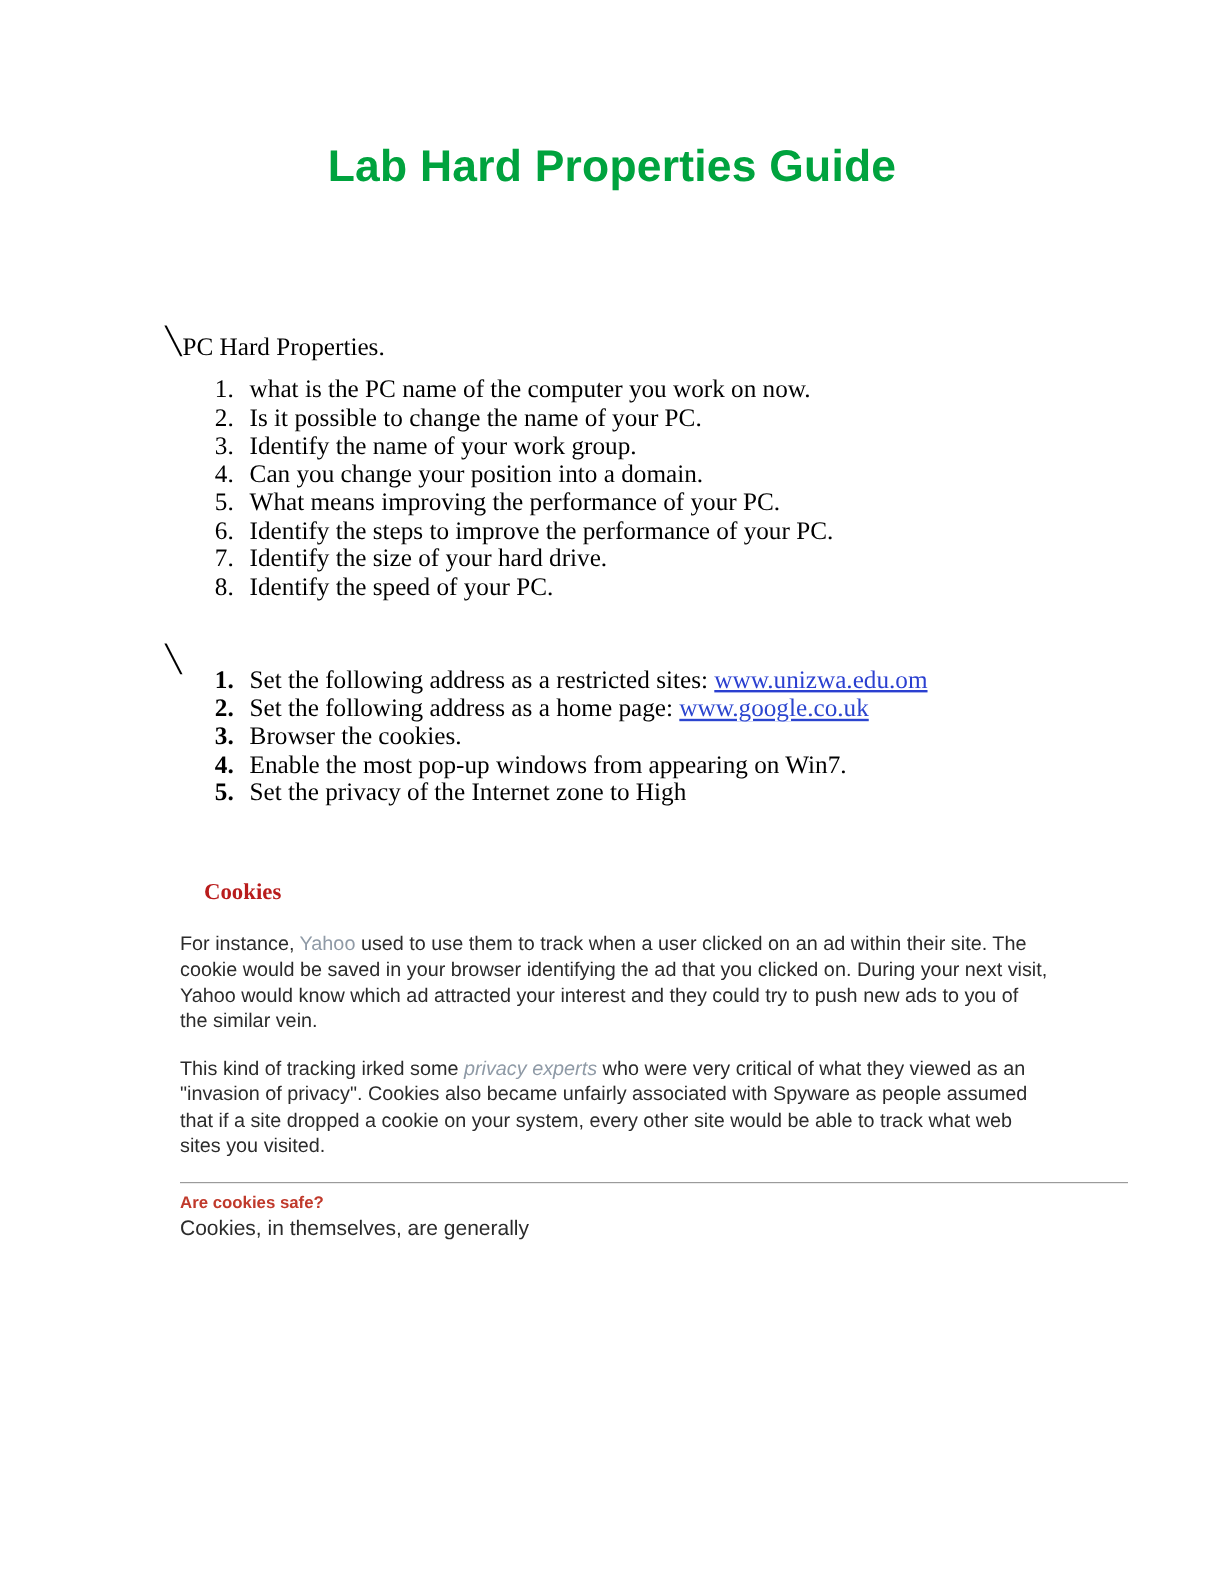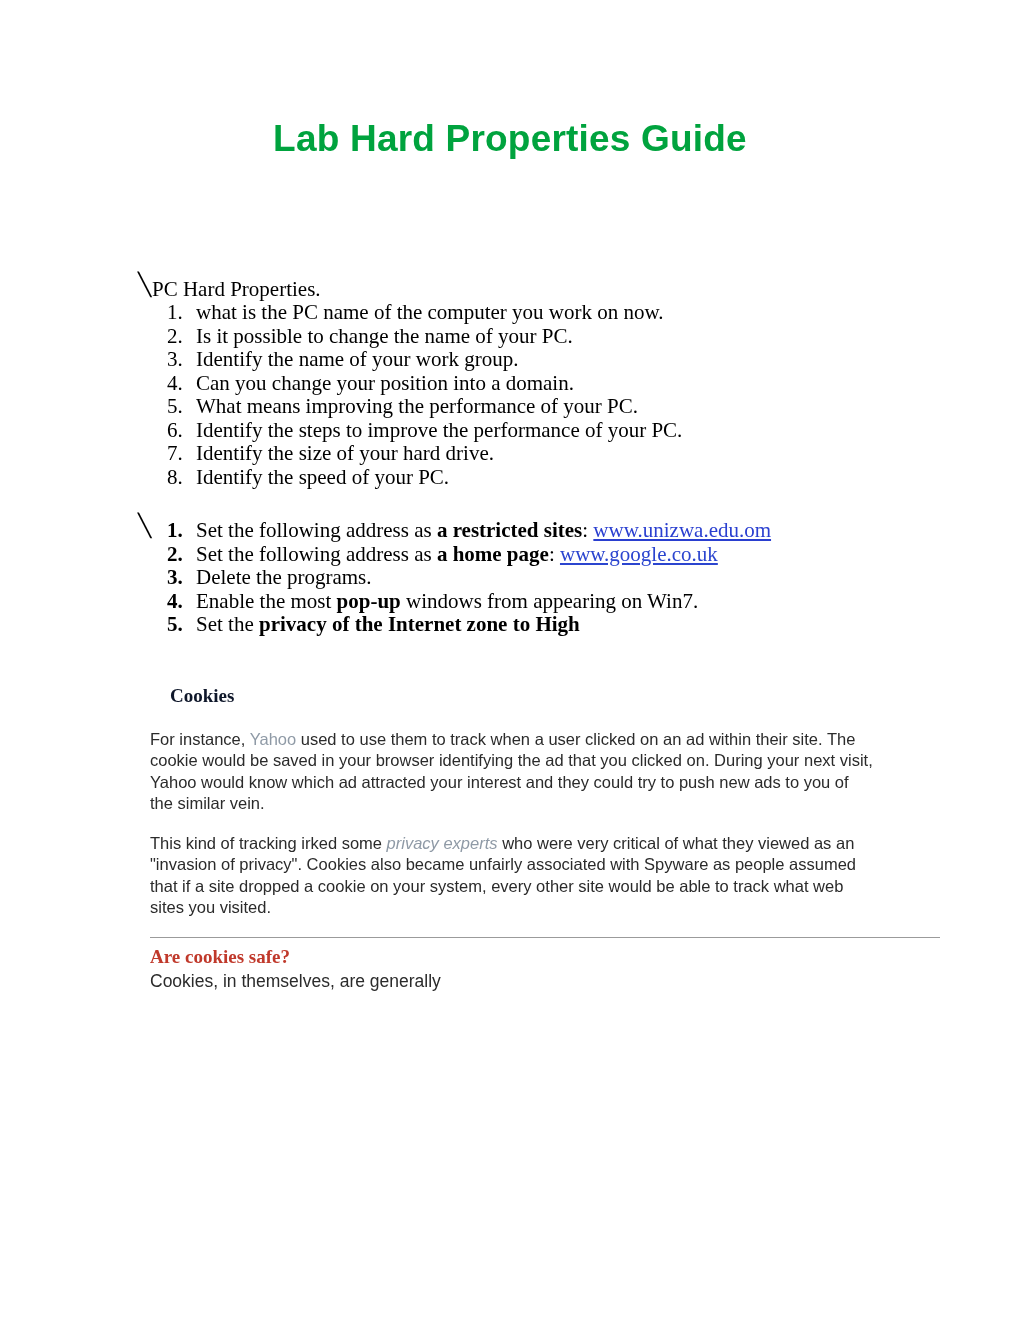--- a/index.html
+++ b/index.html
@@ -46,52 +46,52 @@
   }
   .hook {
     position: absolute;
     left: 68px;
     top: -5px;
     font-size: 22px;
     color: #000;
     font-family: "Liberation Serif", serif;
   }
   ol.numbered {
-    margin: 0;
+    margin: 12px;
     padding-left: 118px;
     font-size: 21px;
     line-height: 23.5px;
   }
   ol.numbered > li {
     padding-left: 8px;
     margin: 0;
   }
   ol.numbered.bold-markers > li {
     font-weight: normal;
   }
   ol.numbered.bold-markers > li::marker {
     font-weight: bold;
   }
   .gap-sm { height: 22px; }
   .gap-md { height: 30px; }
   .gap-lg { height: 48px; }
 
-  b, .b { font-weight: bold; }
+  b, .b { font-weight: normal; }
   a.link {
     color: #2a3fd0;
     text-decoration: underline;
   }
   a.link.blue2 { color: #2b45cf; }
 
   
   .cookies-heading {
     font-family: "Liberation Serif", serif;
     font-weight: bold;
     font-size: 19px;
-    color: #0f172a;
+    color: #b91c1c;
     padding-left: 100px;
     margin: 0;
   }
 
   
   .body-para {
     font-family: "Liberation Sans", sans-serif;
     font-size: 16.5px;
     line-height: 21.5px;
     color: #2b2b2b;
@@ -104,23 +104,23 @@
   .body-para .gray2 { color: #8f9aa6; font-style: italic; }
 
   .hr-line {
     margin: 0 0 0 80px;
     width: 790px;
     border: 0;
     border-top: 1px solid #9b9b9b;
   }
 
   .safe-heading {
-    font-family: Liberation Serif, serif;
-    font-weight: bold;
-    font-size: 19px;
+    font-family: Liberation Sans, sans-serif;
+    font-weight: bold;
+    font-size: 14px;
     color: #c0392b;
     padding-left: 80px;
     margin: 8px 0 2px 0;
   }
   .safe-body {
     font-family: "Liberation Sans", sans-serif;
     font-size: 17.5px;
     line-height: 23px;
     color: #2b2b2b;
     padding-left: 80px;
@@ -158,21 +158,21 @@
   </p>
 
   <ol class="numbered bold-markers">
     <li>
       <span>Set the following address as </span><b>a restricted sites</b><span>: </span><a class="link" href="#">www.unizwa.edu.om</a>
     </li>
     <li>
       <span>Set the following address as </span><b>a home page</b><span>: </span><a class="link blue2" href="#">www.google.co.uk</a>
     </li>
     <li>
-      <span>Delete the programs.</span>
+      <span>Browser the cookies.</span>
     </li>
     <li>
       <span>Enable the most </span><b>pop-up</b><span> windows from appearing on Win7.</span>
     </li>
     <li>
       <span>Set the </span><b>privacy of the Internet zone to High</b>
     </li>
   </ol>
 
   <div class="gap-lg"></div>

